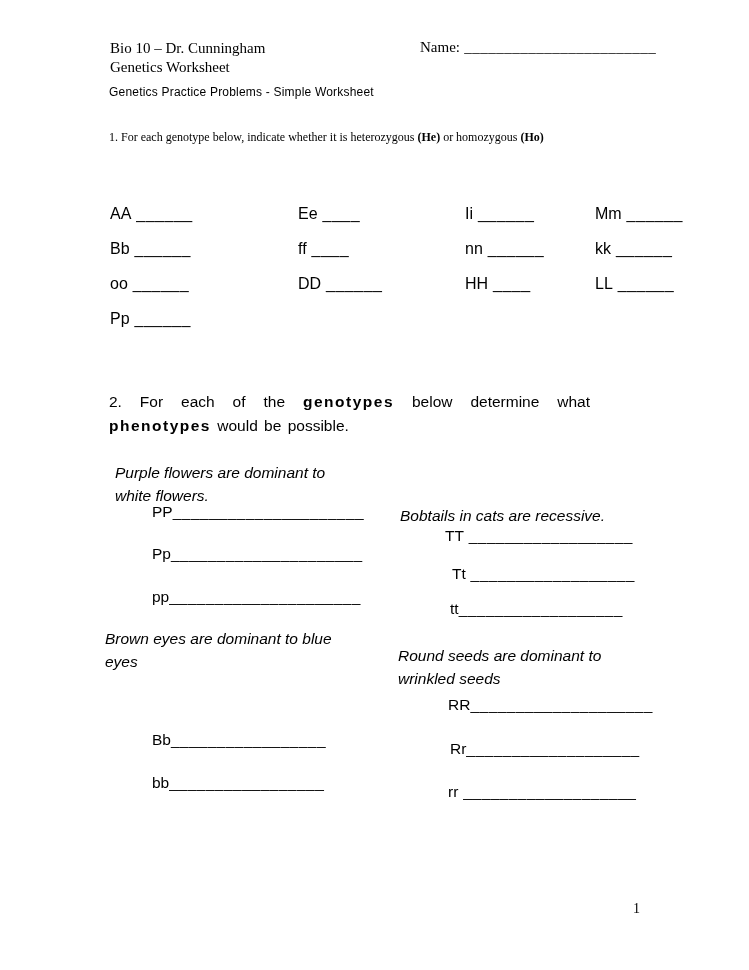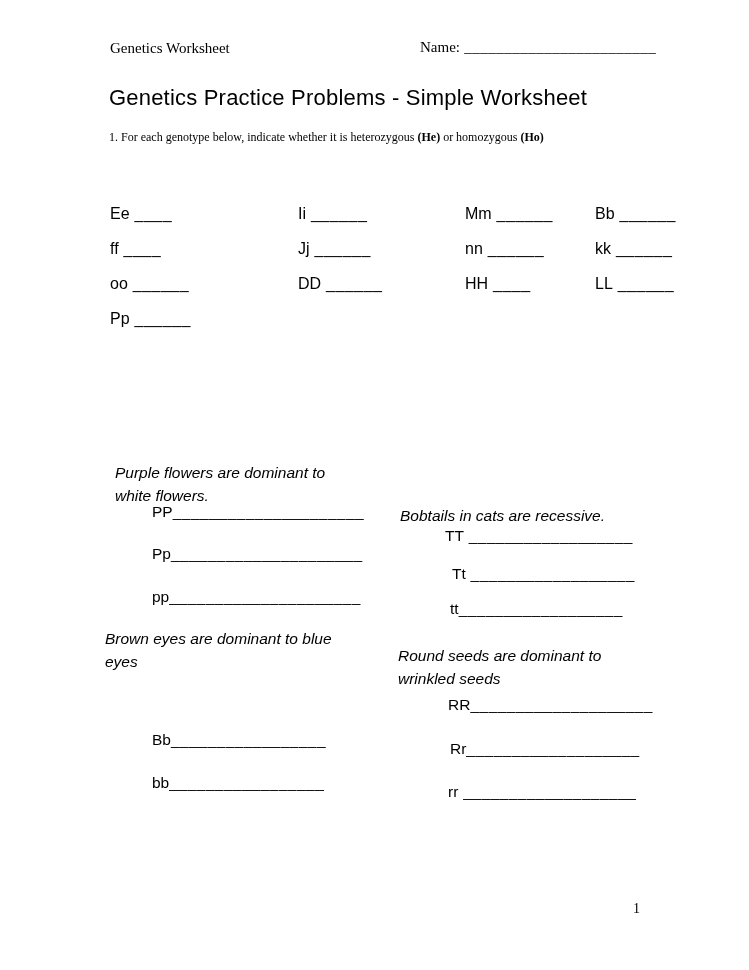--- a/index.html
+++ b/index.html
@@ -5,21 +5,21 @@
   html,body { margin:0; padding:0; background:#ffffff; }
   .page {
     position:relative; width:749px; height:970px; background:#ffffff;
     color:#000; font-family:"Liberation Serif", serif; overflow:hidden;
   }
   .abs { position:absolute; }
   .serif { font-family:"Liberation Serif", serif; }
   .sans  { font-family:"Liberation Sans", sans-serif; }
   .header-left { left:110px; top:39px; font-size:15px; line-height:19px; }
   .name-line { left:420px; top:39px; font-size:15px; }
-  .doc-title { left:109px; top:85px; font-size:22px; letter-spacing:0.2px; }
+  .doc-title { left:109px; top:85px; font-size:12px; letter-spacing:0.2px; }
   .q1-text { left:109px; top:127px; width:548px; font-size:12px; line-height:21px; }
   .q1-text b { font-weight:bold; }
   .grid {
     left:110px; top:202px; display:grid;
     grid-template-columns:188px 167px 130px 120px;
     row-gap:12px; font-size:16px; line-height:23px;
   }
   .blank { white-space:pre; letter-spacing:0.5px; }
   .q2-text {
     left:109px; top:390px; width:481px; font-size:15.5px; line-height:24px;
@@ -29,48 +29,52 @@
   .prompt { font-style:italic; font-size:15.5px; line-height:23px; }
   .item { font-size:15.5px; }
   .page-num { left:633px; top:901px; font-size:14px; }
 </style>
 </head>
 <body>
 
 <div class="page">
 
   <div class="abs header-left serif">
+    <div>Bio 10 – Dr. Cunningham</div>
     <div>Genetics Worksheet</div>
   </div>
   <div class="abs name-line serif">
     <span>Name:</span><span class="blank"> ________________________</span>
   </div>
 
   <div class="abs doc-title sans">Genetics Practice Problems - Simple Worksheet</div>
 
   <div class="abs q1-text serif">
     <span>1. For each genotype below, indicate whether it is heterozygous </span><b>(He)</b><span> or homozygous </span><b>(Ho)</b>
   </div>
 
   <div class="abs grid sans">
+    <div class="cell"><span>AA</span><span class="blank"> ______</span></div>
     <div class="cell"><span>Ee</span><span class="blank"> ____</span></div>
     <div class="cell"><span>Ii</span><span class="blank"> ______</span></div>
     <div class="cell"><span>Mm</span><span class="blank"> ______</span></div>
     <div class="cell"><span>Bb</span><span class="blank"> ______</span></div>
     <div class="cell"><span>ff</span><span class="blank"> ____</span></div>
-    <div class="cell"><span>Jj</span><span class="blank"> ______</span></div>
     <div class="cell"><span>nn</span><span class="blank"> ______</span></div>
     <div class="cell"><span>kk</span><span class="blank"> ______</span></div>
     <div class="cell"><span>oo</span><span class="blank"> ______</span></div>
     <div class="cell"><span>DD</span><span class="blank"> ______</span></div>
     <div class="cell"><span>HH</span><span class="blank"> ____</span></div>
     <div class="cell"><span>LL</span><span class="blank"> ______</span></div>
     <div class="cell"><span>Pp</span><span class="blank"> ______</span></div>
   </div>
 
+  <div class="abs q2-text sans">
+    <span>2. For each of the </span><b>genotypes</b><span> below determine what </span><b>phenotypes</b><span> would be possible.</span>
+  </div>
 
   <div class="abs prompt sans" style="left:115px; top:461px; width:250px;">Purple flowers are dominant to white flowers.</div>
   <div class="abs item sans" style="left:152px; top:503px;">
     <span>PP</span><span class="blank">_____________________</span>
   </div>
   <div class="abs item sans" style="left:152px; top:545px;">
     <span>Pp</span><span class="blank">_____________________</span>
   </div>
   <div class="abs item sans" style="left:152px; top:588px;">
     <span>pp</span><span class="blank">_____________________</span>

